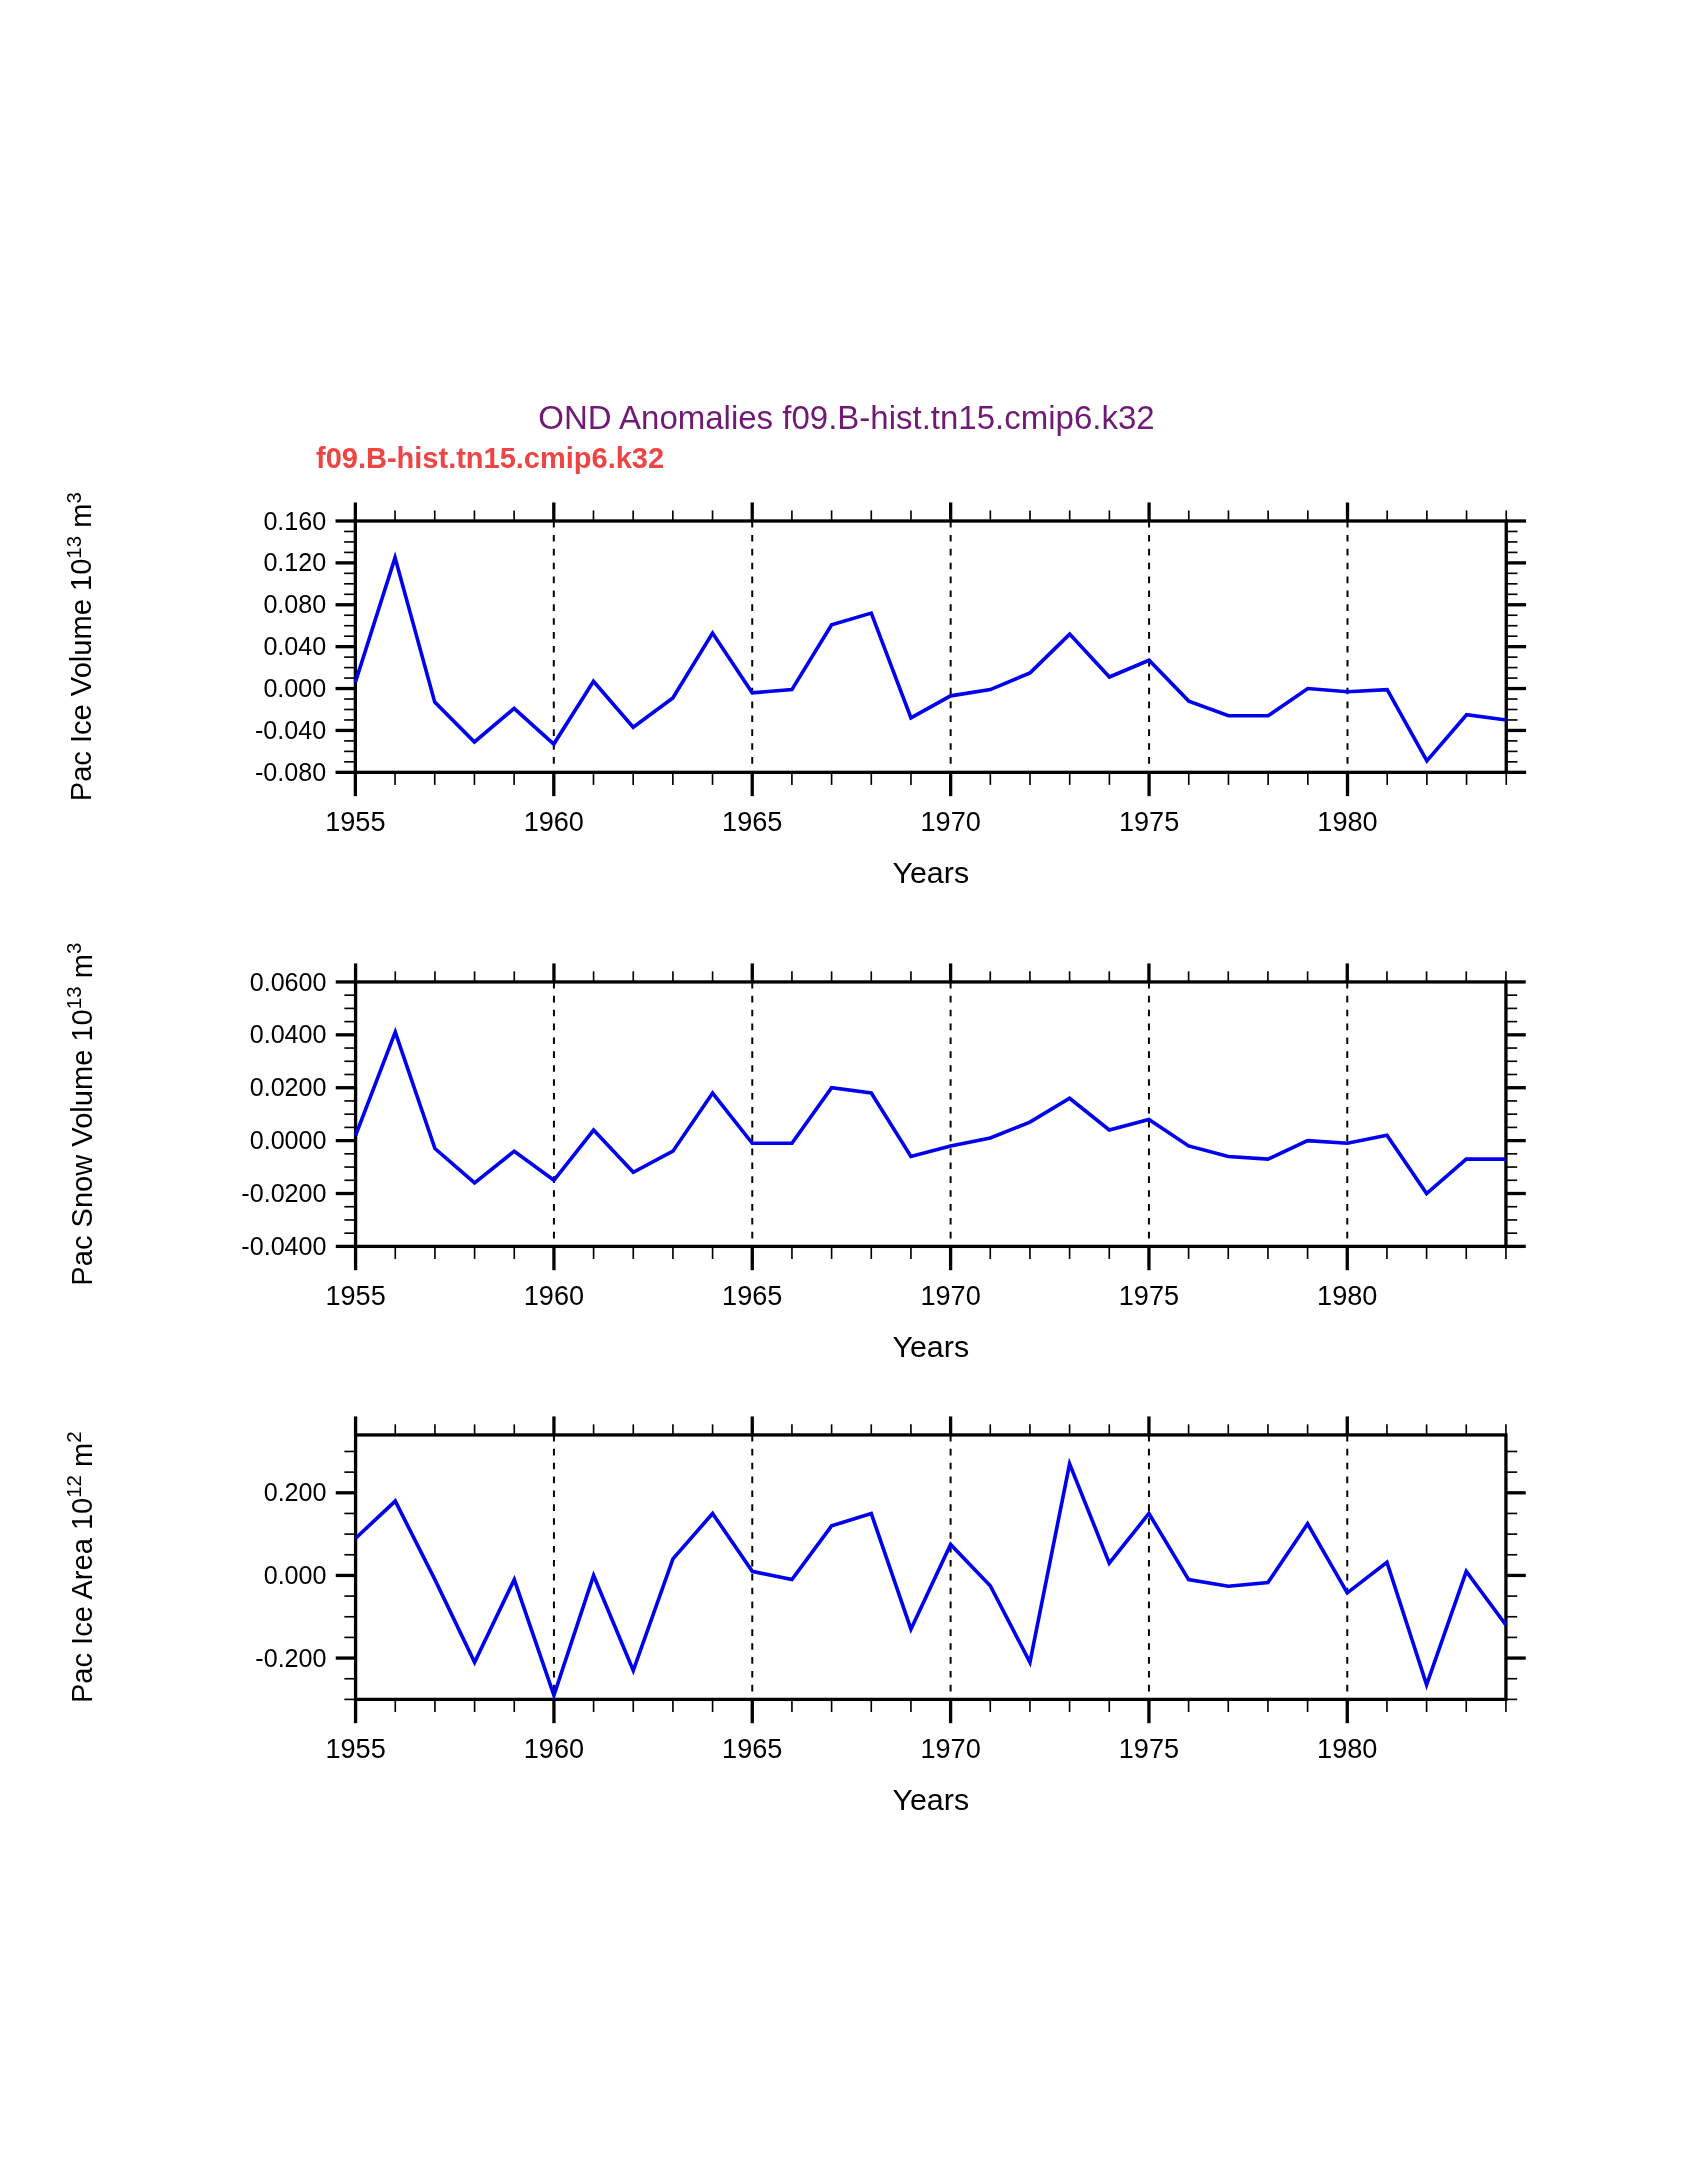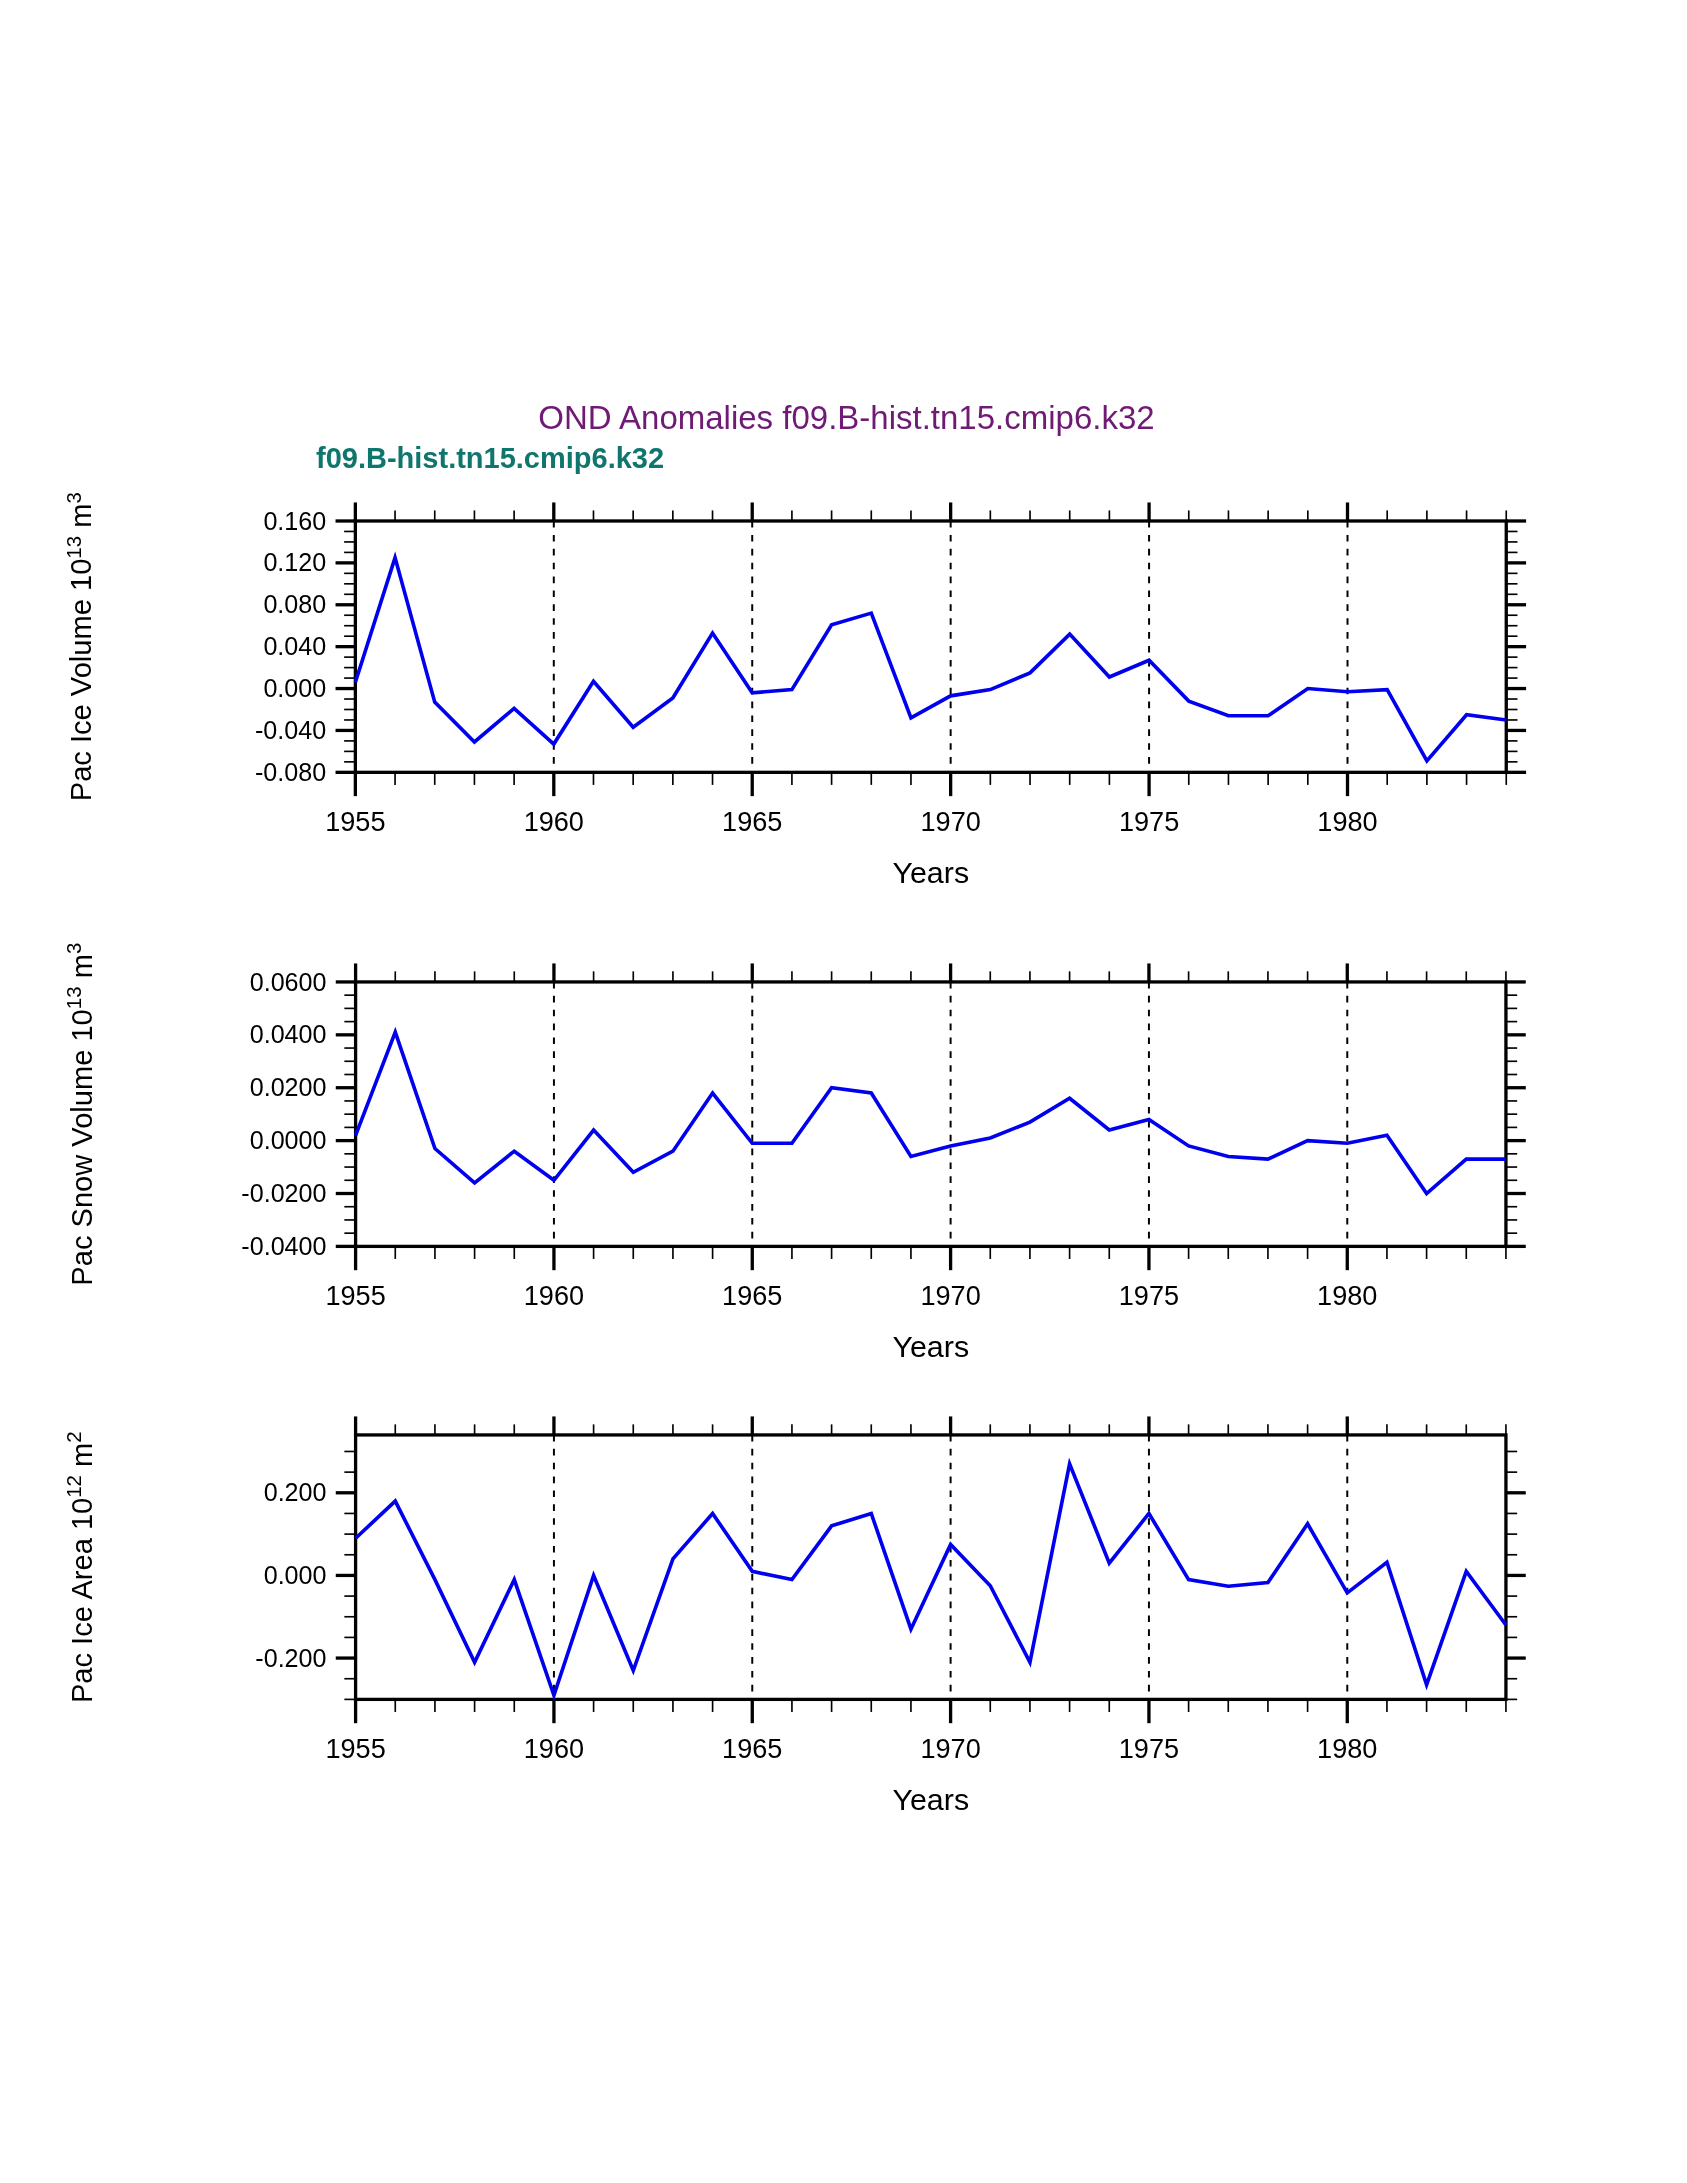--- a/index.html
+++ b/index.html
@@ -10,21 +10,21 @@
   .case-label{position:absolute;left:316px;top:442px;font-size:29px;font-weight:bold;
               white-space:nowrap;}
   svg.panel{position:absolute;left:0;}
   svg text{font-family:"Liberation Sans", sans-serif;fill:#000;}
 </style>
 </head>
 <body>
 
 <div id="canvas">
   <div class="chart-title">OND Anomalies f09.B-hist.tn15.cmip6.k32</div>
-  <div class="case-label" style="color: #0f766e;">f09.B-hist.tn15.cmip6.k32</div>
+  <div class="case-label" style="color: #ef4444;">f09.B-hist.tn15.cmip6.k32</div>
   <svg class="panel" width="1687" height="463" viewBox="0 658 2550 700" style="top: 435px;">
       <line x1="837" x2="837" y1="788" y2="1168" stroke="#000000" stroke-width="3" stroke-dasharray="10 11"></line>
       <line x1="1137" x2="1137" y1="788" y2="1168" stroke="#000000" stroke-width="3" stroke-dasharray="10 11"></line>
       <line x1="1437" x2="1437" y1="788" y2="1168" stroke="#000000" stroke-width="3" stroke-dasharray="10 11"></line>
       <line x1="1737" x2="1737" y1="788" y2="1168" stroke="#000000" stroke-width="3" stroke-dasharray="10 11"></line>
       <line x1="2037" x2="2037" y1="788" y2="1168" stroke="#000000" stroke-width="3" stroke-dasharray="10 11"></line>
       <line x1="537" x2="537" y1="1168" y2="1204" stroke="#000000" stroke-width="5"></line>
       <line x1="537" x2="537" y1="788" y2="760" stroke="#000000" stroke-width="5"></line>
       <line x1="597" x2="597" y1="1168" y2="1187" stroke="#000000" stroke-width="2.5"></line>
       <line x1="597" x2="597" y1="788" y2="772" stroke="#000000" stroke-width="2.5"></line>

